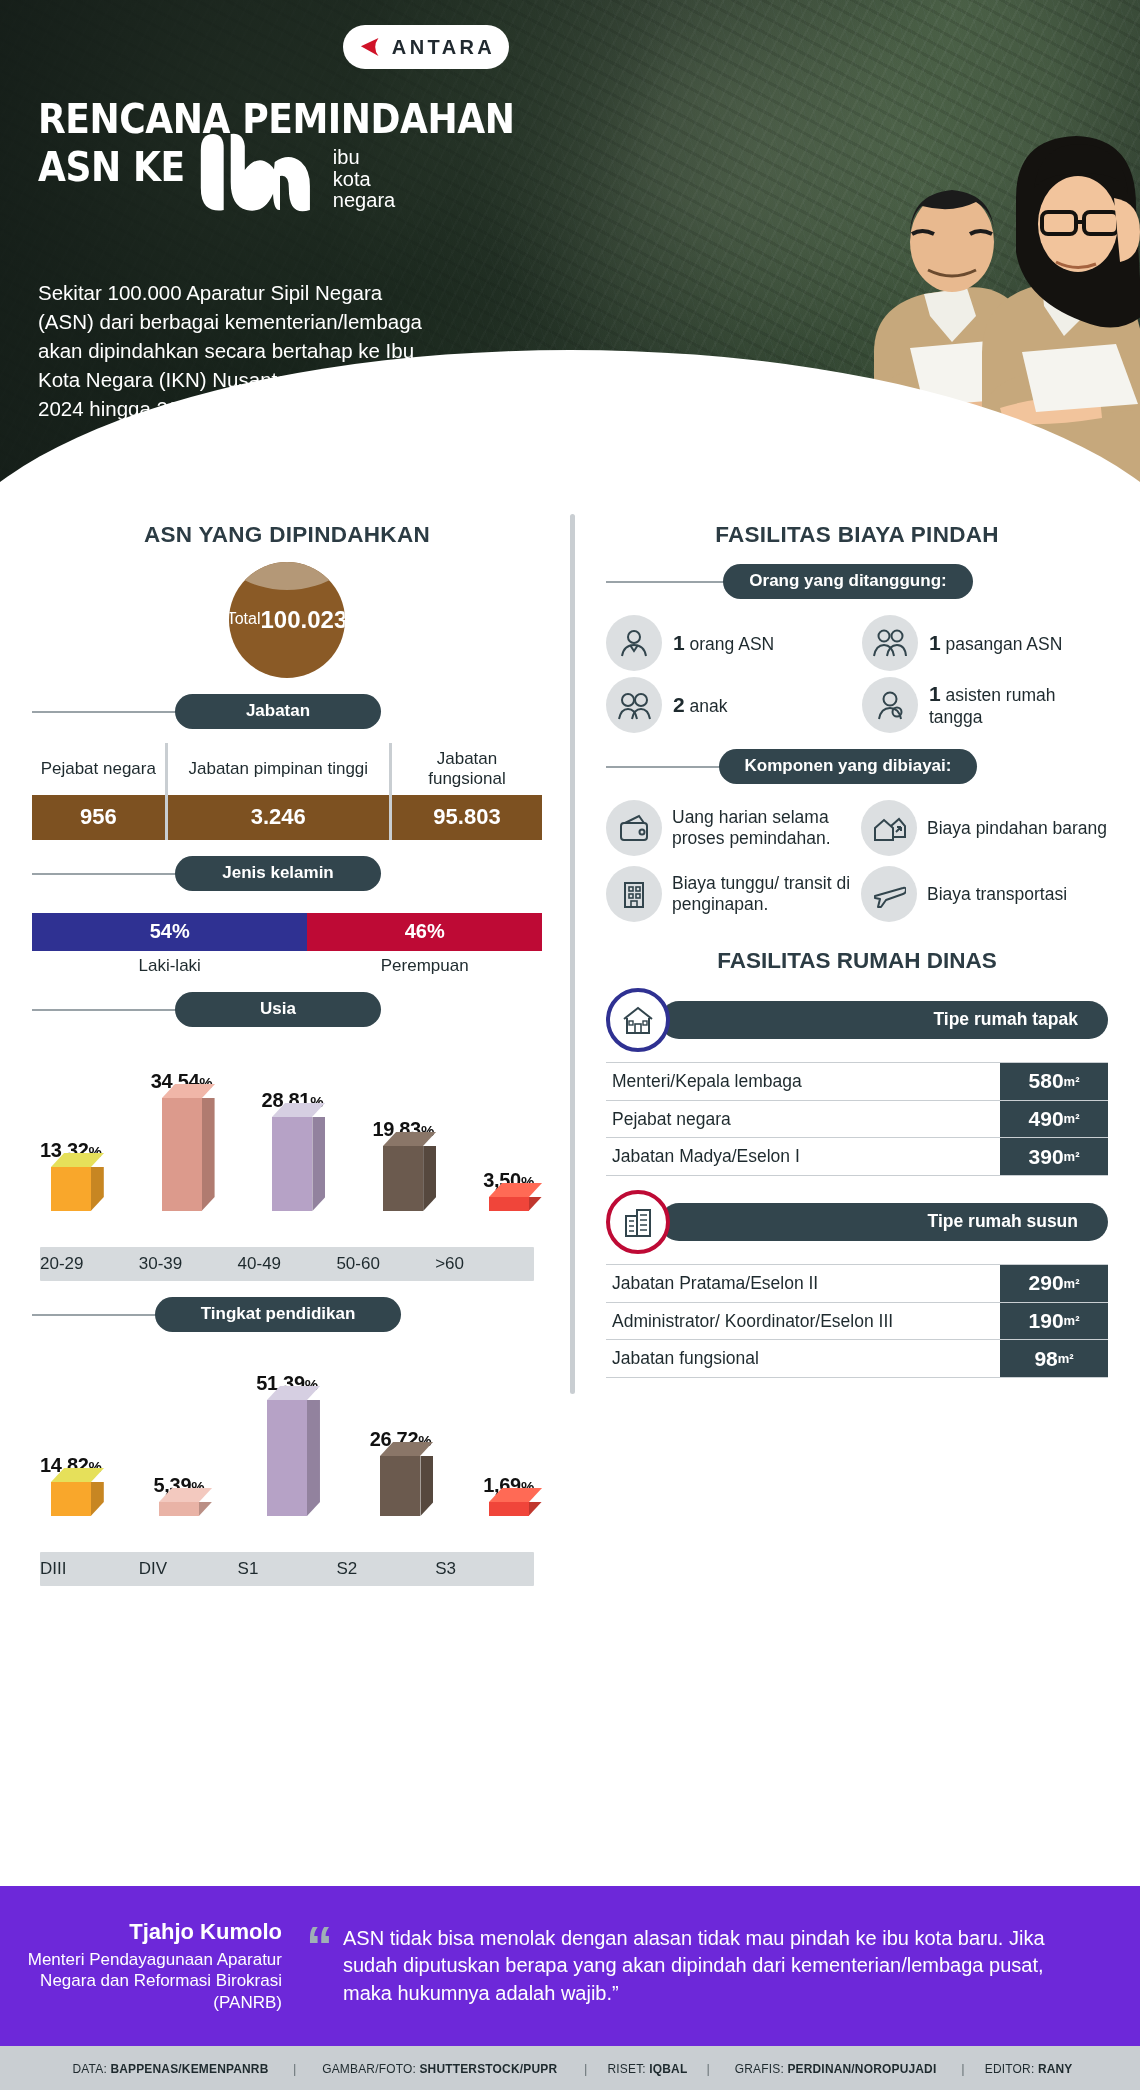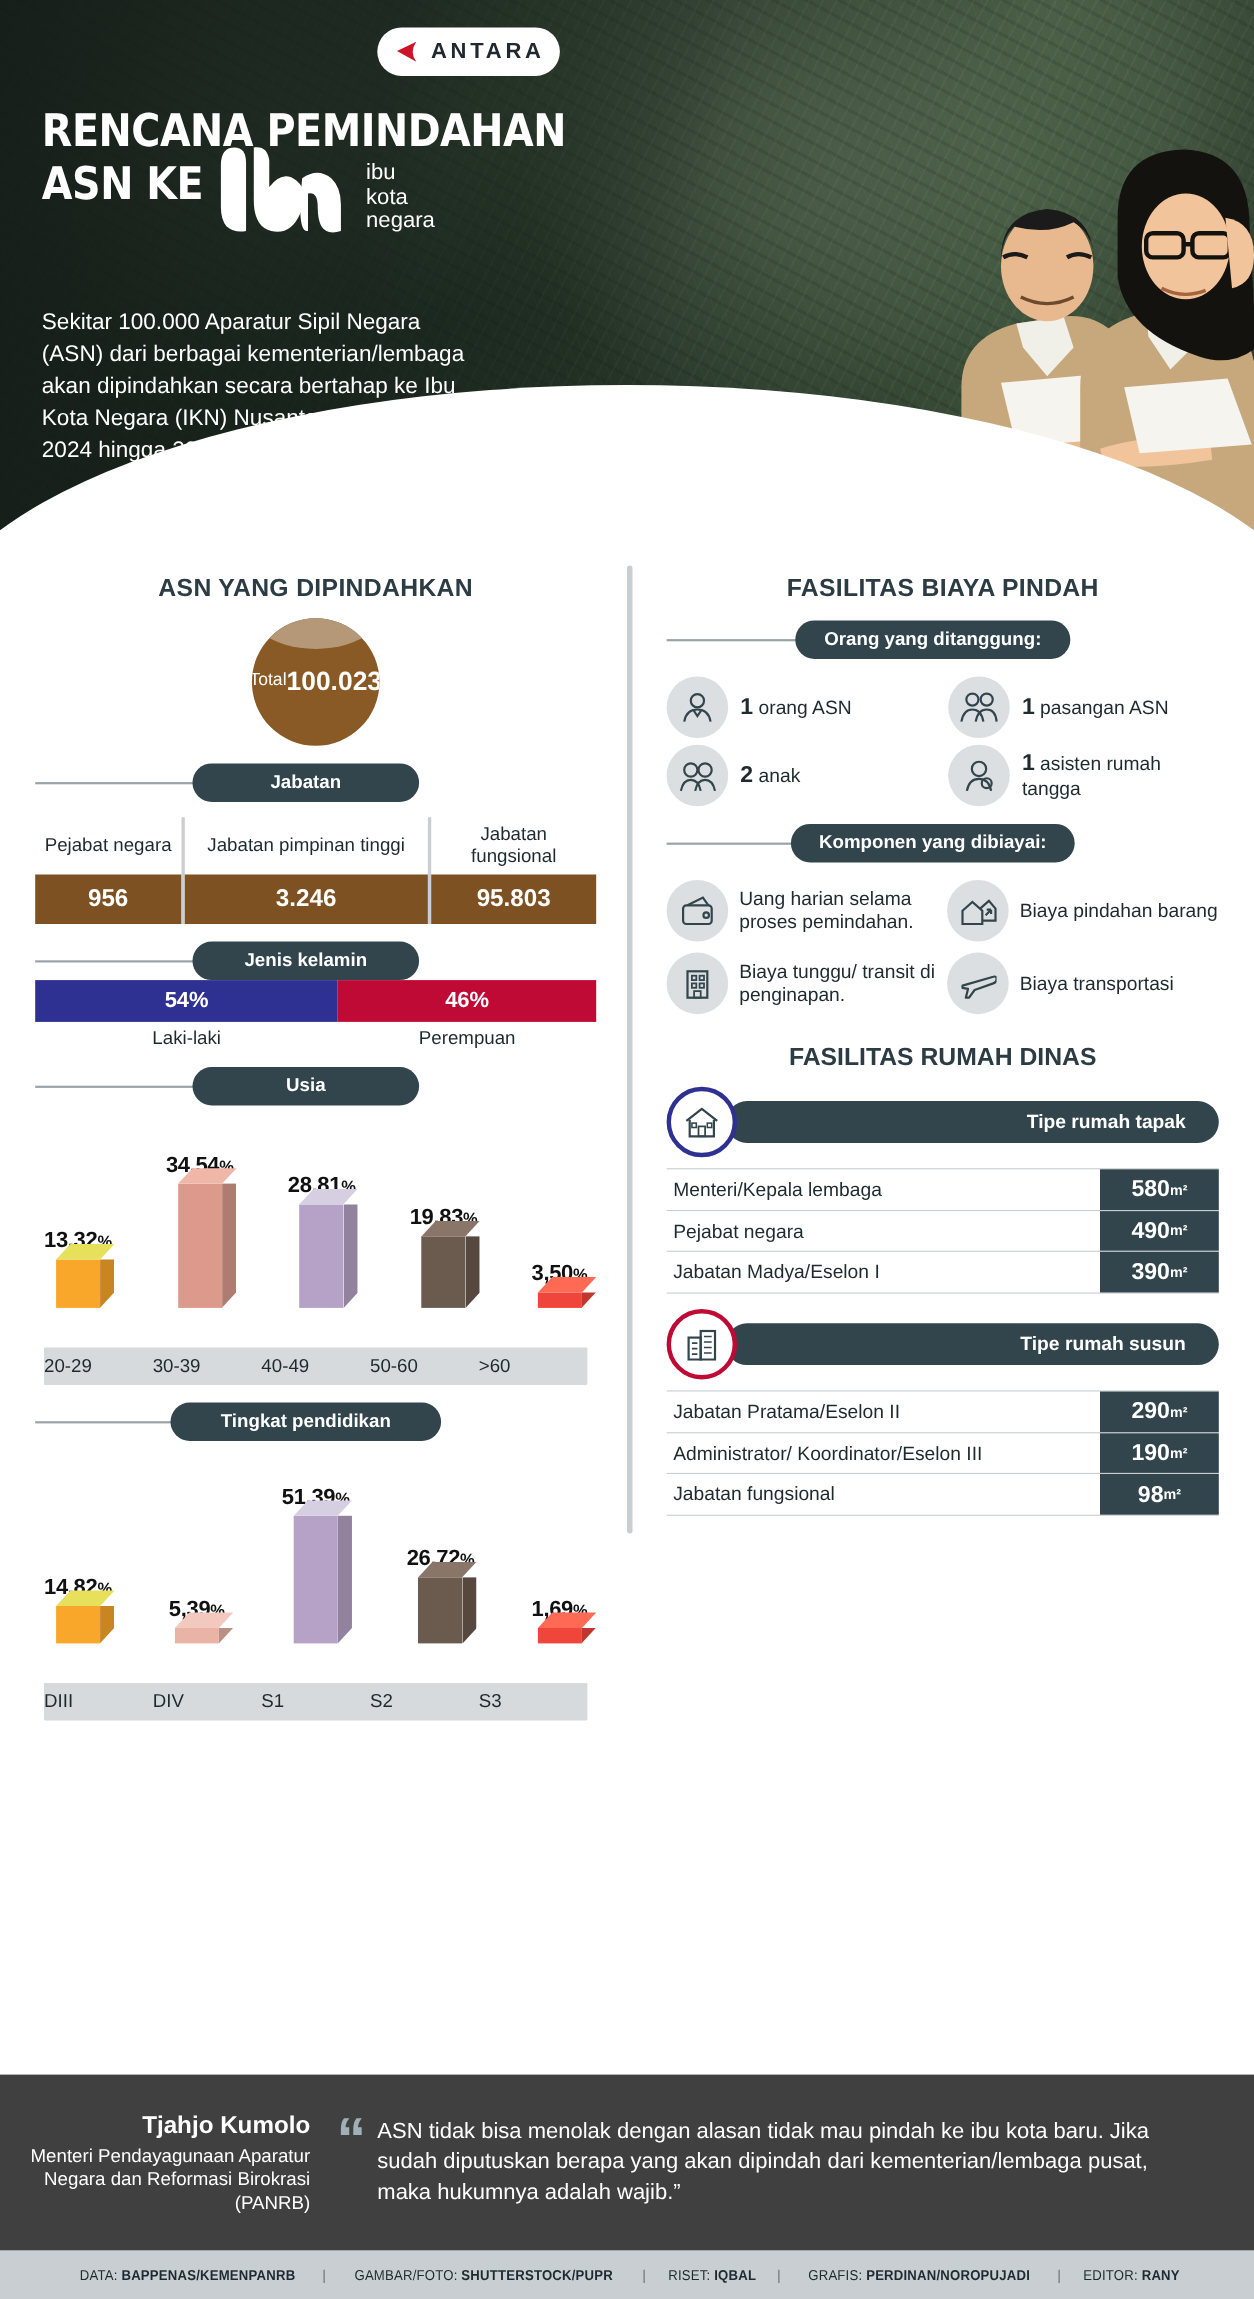--- a/index.html
+++ b/index.html
@@ -157,21 +157,21 @@
   }
   .jab-val {
     background:#7d5121; color:#fff; font-weight:700; font-size:22px;
     text-align:center; padding:9px 0 10px;
   }
   .jab-col.c1 { flex: 0 0 26%; }
   .jab-col.c2 { flex: 0 0 44%; }
   .jab-col.c3 { flex: 0 0 30%; }
 
   
-  .gender { display:flex; margin-top:0; }
+  .gender { display:flex; margin-top:22px; }
   .g-seg { color:#fff; font-weight:700; font-size:20px; text-align:center; padding:7px 0 8px; }
   .g-m { background:#2f3192; }
   .g-f { background:#be0a35; }
   .gender-labels { display:flex; margin-top:5px; font-size:17px; color:#1e2a2e; }
   .gl { text-align:center; }
 
   
   .chart { margin-top:12px; position:relative; height:200px; }
   .bars { display:flex; align-items:flex-end; justify-content:space-between; height:172px; padding:0 8px; }
   .bar-item { position:relative; display:flex; flex-direction:column; align-items:center; justify-content:flex-end; height:100%; }
@@ -233,21 +233,21 @@
   .htval {
     background:#32454d; color:#fff; font-weight:700; font-size:21px;
     width:108px; display:flex; align-items:center; justify-content:center;
     margin-left:8px;
   }
   .htval sup { font-size:13px; vertical-align:super; font-weight:700; }
 
   
   .quote-band {
     position:absolute; left:0; bottom:44px; width:1140px; height:160px;
-    background:#404040; color:#fff;
+    background:#6d28d9; color:#fff;
     display:flex; align-items:center;
   }
   .q-left { width:300px; text-align:right; padding-right:18px; }
   .q-name { font-weight:700; font-size:22px; margin-bottom:4px; }
   .q-role { font-size:17px; line-height:1.25; }
   .q-mark { font-size:54px; font-weight:700; color:#9fb0b6; line-height:.8; padding:0 10px 0 6px; align-self:flex-start; margin-top:38px; }
   .q-text { flex:1; font-size:20px; line-height:1.38; padding-right:50px; }
 
   .credits {
     position:absolute; left:0; bottom:0; width:1140px; height:44px;

